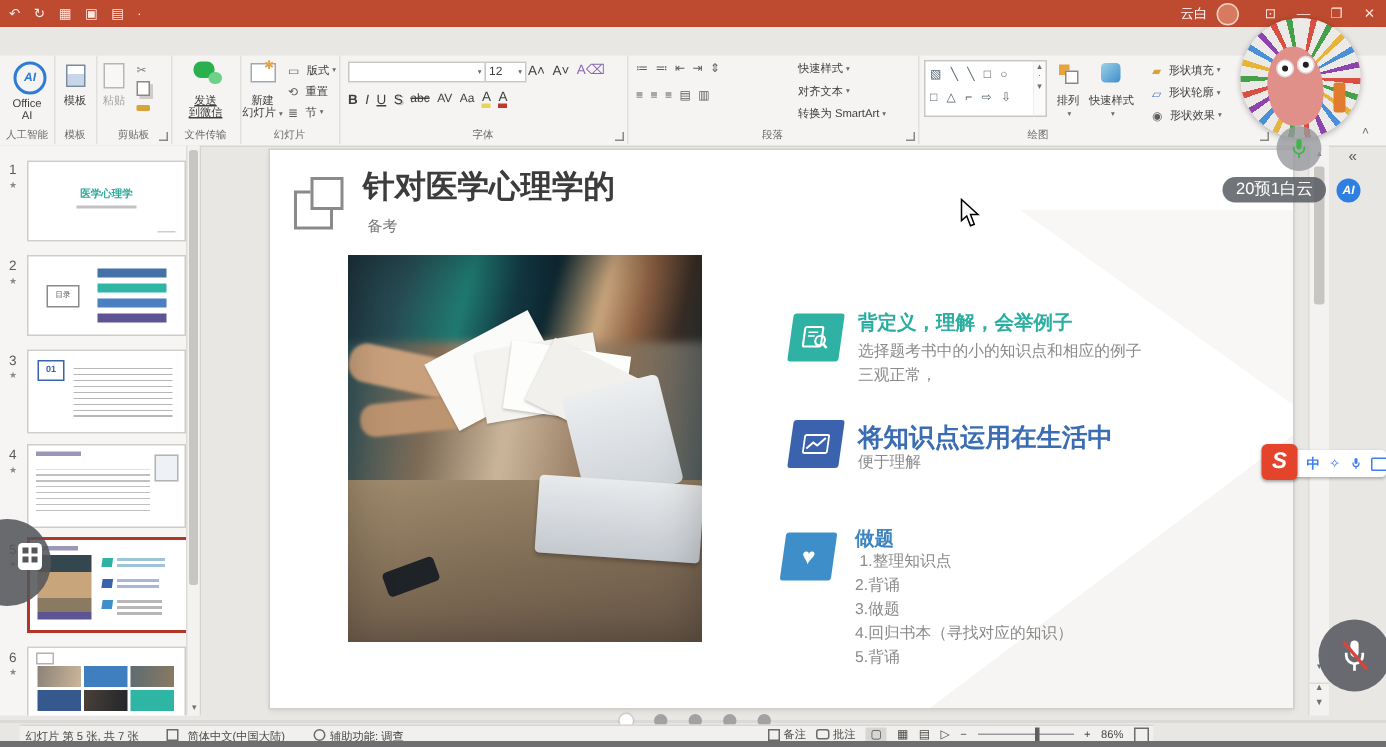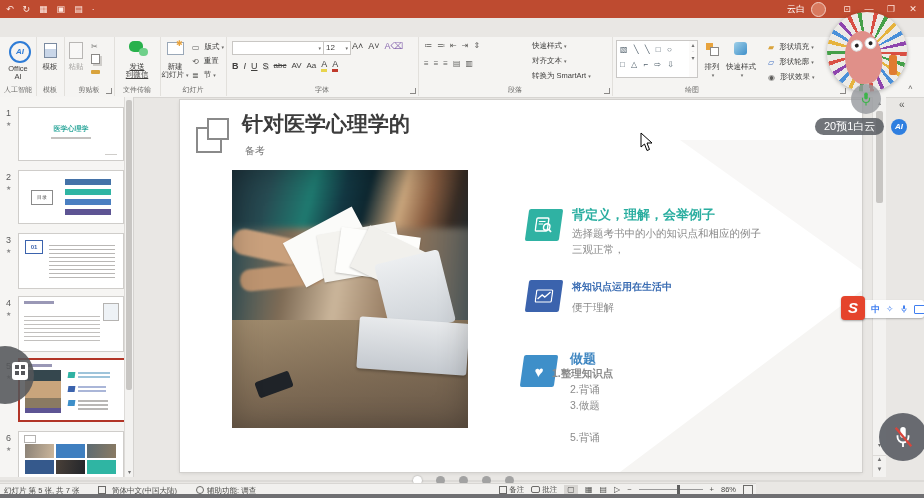--- a/index.html
+++ b/index.html
@@ -38,21 +38,21 @@
   .slide{left:180px;top:100px;width:682px;height:372px;background:#fff;box-shadow:0 0 0 1px #d2d0cd,0 1px 4px rgba(0,0,0,.12);overflow:hidden;}
   .pgram{width:34px;height:32px;transform:skewX(-8deg);border-radius:2px;display:flex;align-items:center;justify-content:center;}
   .secbody{font-size:10.5px;color:#8a8a8a;}
   
   .photo{left:232px;top:170px;width:236px;height:258px;overflow:hidden;background:#8d7a62;}
   
   .sbar{background:#f3f2f0;border-left:1px solid #dddbd8;}
   .sthumb{background:#c8c6c3;border-radius:2px;}
   .sgl{font-size:6px;color:#707070;text-align:center;}
   
-  .statusbar{left:0;top:483px;width:756px;height:11px;background:#f1f0ee;border-top:1px solid #d8d6d3;font-size:7.5px;color:#4a4a48;}
+  .statusbar{left:13px;top:483px;width:756px;height:11px;background:#f1f0ee;border-top:1px solid #d8d6d3;font-size:7.5px;color:#4a4a48;}
   .dot{width:9px;height:9px;border-radius:50%;}
   
   .cam{left:827px;top:12px;width:80px;height:80px;border-radius:50%;overflow:hidden;box-shadow:0 1px 4px rgba(0,0,0,.3);
        background:repeating-conic-gradient(#eceae6 0 10deg,#d94f43 10deg 16deg,#eceae6 16deg 26deg,#45a049 26deg 32deg,#eceae6 32deg 42deg,#e6b33d 42deg 48deg,#eceae6 48deg 58deg,#4a90d9 58deg 64deg,#eceae6 64deg 74deg,#8e44ad 74deg 80deg);}
   .pill{left:815px;top:118px;height:17px;line-height:17px;padding:0 9px;border-radius:9px;background:rgba(88,92,98,.85);color:#fff;font-size:11px;}
   .aibadge{left:891px;top:119px;width:16px;height:16px;border-radius:50%;background:#2f7fe0;color:#fff;font-size:8px;font-style:italic;font-weight:bold;text-align:center;line-height:16px;}
   .sogou-bar{left:845px;top:300px;width:79px;height:18px;background:#fff;border-radius:3px;box-shadow:0 1px 2px rgba(0,0,0,.25);}
   .sg-ic{font-size:9px;color:#3f7ef0;}
   .heart{color:#fff;font-size:15px;line-height:15px;}
 </style>
@@ -321,30 +321,31 @@
     <div class="a nw secbody" style="left:392px;top:127px;">选择题考书中的小的知识点和相应的例子</div>
     <div class="a nw" style="left:392px;top:106px;font-size:13px;font-weight:bold;color:#2aaea0;">背定义，理解，会举例子</div>
     <div class="a nw secbody" style="left:392px;top:143px;">三观正常，</div>
 
     <div class="a pgram" style="left:347px;top:180px;background:#3b63ad;">
       <svg width="18" height="14" viewBox="0 0 18 14">
           <rect x="1" y="1" width="16" height="12" rx="1" fill="none" stroke="#fff" stroke-width="1.2"></rect>
           <polyline points="3,10 7,6 10,8 15,3" fill="none" stroke="#fff" stroke-width="1.4"></polyline>
         </svg>
     </div>
-    <div class="a nw" style="left:392px;top:180px;font-size:10px;font-weight:bold;color:#3b6db3;">将知识点运用在生活中</div>
+    <div class="a nw" style="left:392px;top:180px;font-size:17px;font-weight:bold;color:#3b6db3;">将知识点运用在生活中</div>
     <div class="a nw secbody" style="left:392px;top:201px;">便于理解</div>
 
     <div class="a pgram" style="left:342px;top:255px;background:#3e8fc9;">
         <span class="heart">♥</span>
       </div>
     <div class="a nw" style="left:390px;top:250px;font-size:13px;font-weight:bold;color:#3d85c0;">做题</div>
-    <div class="a nw secbody" style="left:372px;top:267px;font-weight:bold;">1.整理知识点</div>
+    <div class="a nw secbody" style="left:393px;top:267px;">1.整理知识点</div>
     <div class="a nw secbody" style="left:390px;top:283px;">2.背诵</div>
     <div class="a nw secbody" style="left:390px;top:299px;">3.做题</div>
+    <div class="a nw secbody" style="left:390px;top:315px;">4.回归书本（寻找对应的知识）</div>
     <div class="a nw secbody" style="left:390px;top:331px;">5.背诵</div>
   </div>
 
   <div class="a photo">
     <div class="a" style="left:-6px;top:-4px;width:250px;height:84px;background:linear-gradient(105deg,#1c2f39 0%,#274b52 18%,#1f7a70 34%,#133843 46%,#0e2730 55%,#c9a57c 68%,#8a5e41 78%,#3a2e26 88%,#203038 100%);filter:blur(2px);"></div>
     <div class="a" style="left:-6px;top:58px;width:250px;height:110px;background:linear-gradient(100deg,#27505c 0%,#7e6b55 25%,#cbb69b 45%,#8d7258 70%,#4a5c63 100%);filter:blur(3px);"></div>
     <div class="a" style="left:0;top:150px;width:236px;height:108px;background:linear-gradient(170deg,#a08b6d,#7d6a54 55%,#655546);"></div>
     <div class="a" style="left:0px;top:64px;width:72px;height:26px;background:#c9a07c;border-radius:12px;transform:rotate(12deg);filter:blur(1px);"></div>
     <div class="a" style="left:8px;top:96px;width:84px;height:22px;background:#bd9470;border-radius:10px;transform:rotate(-6deg);filter:blur(1px);"></div>
     <div class="a" style="left:58px;top:52px;width:78px;height:50px;background:#fbfbf9;transform:rotate(-28deg);box-shadow:0 1px 2px rgba(0,0,0,.2);"></div>

